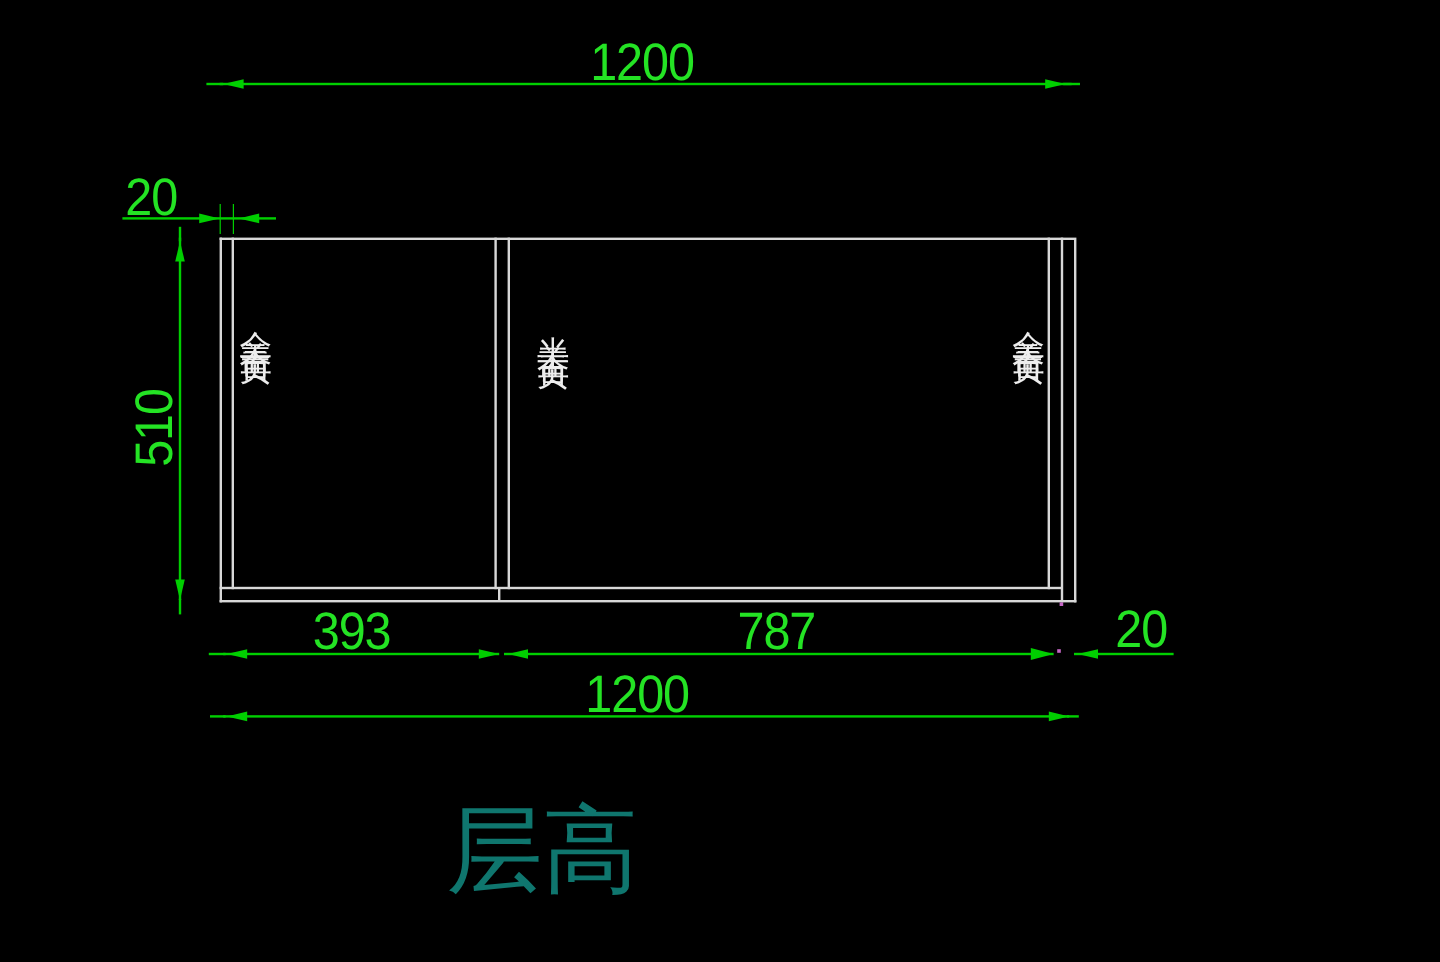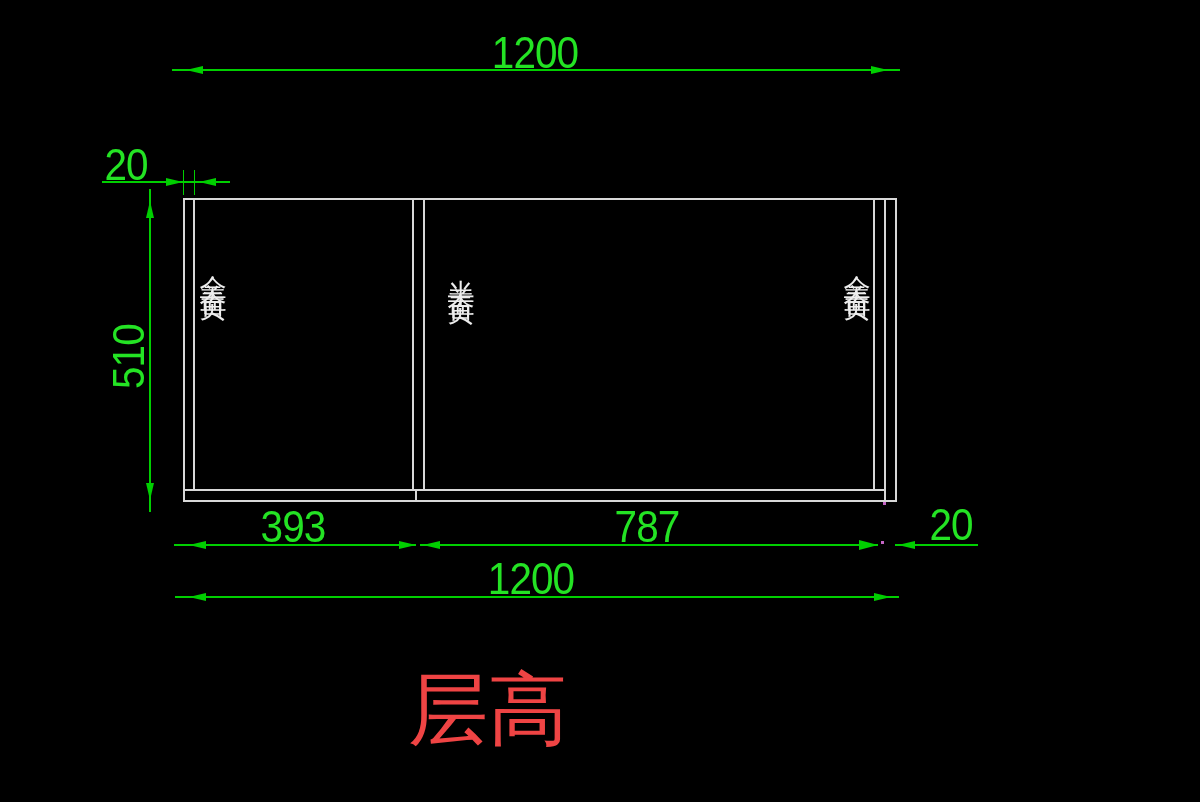--- a/index.html
+++ b/index.html
@@ -19,21 +19,21 @@
   .arr.l{border-right:17px solid #00cf00;border-top:4px solid transparent;border-bottom:4px solid transparent;}
   .arr.u{border-bottom:17px solid #00cf00;border-left:4px solid transparent;border-right:4px solid transparent;}
   .arr.d{border-top:17px solid #00cf00;border-left:4px solid transparent;border-right:4px solid transparent;}
   .hingelabel{
     position:absolute;color:#ededed;font-size:27px;line-height:27px;
     writing-mode:vertical-rl;text-orientation:upright;letter-spacing:7px;white-space:nowrap;
     font-family:"Liberation Sans","DejaVu Sans",sans-serif;
   }
   .dot{position:absolute;width:3px;height:3px;background:#c565c5;}
   #floor-title{
-    position:absolute;left:372px;top:660px;display:flex;align-items:baseline;color:#ef4444;white-space:nowrap;margin-left:36px;
+    position:absolute;left:372px;top:660px;display:flex;align-items:baseline;color:#0f766e;white-space:nowrap;
   }
   #floor-title .cjk{font-family:"Liberation Serif","DejaVu Serif",serif;font-size:80px;line-height:100px;}
   #floor-title .num{font-family:"Liberation Sans","DejaVu Sans",sans-serif;font-size:104px;line-height:104px;letter-spacing:2px;}
   .rot90{transform:rotate(-90deg) translateY(-50%);transform-origin:left top;}
 </style>
 </head>
 <body>
 
 <div id="canvas">
 

